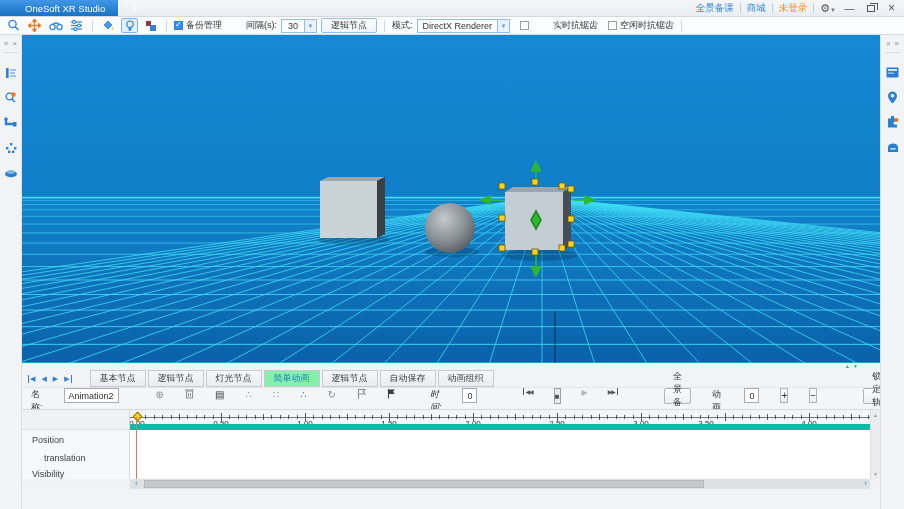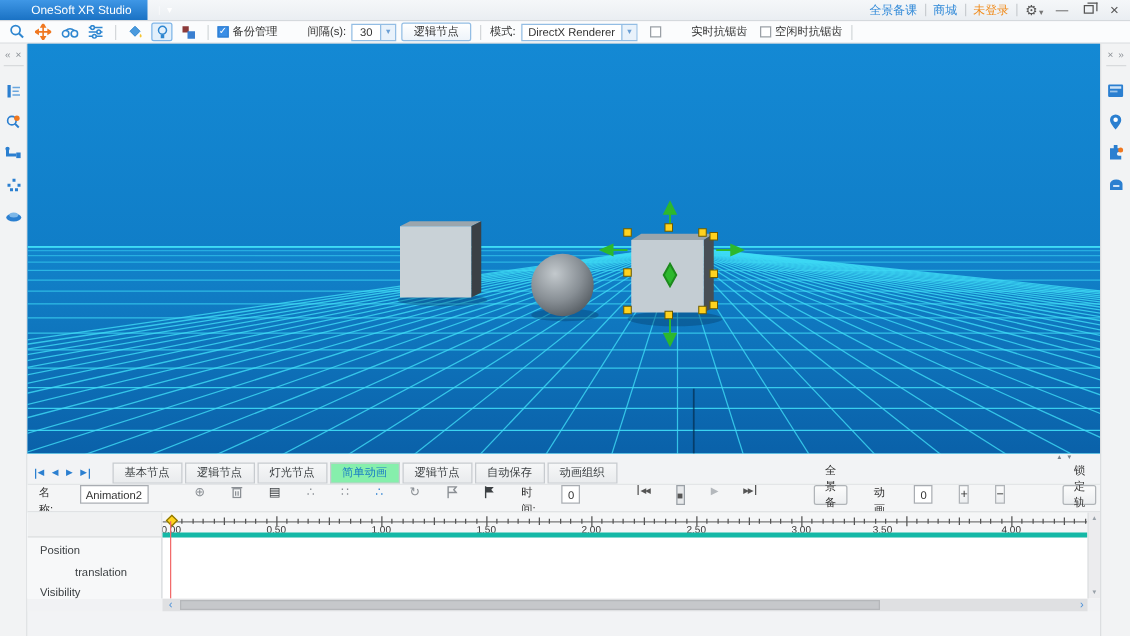--- a/index.html
+++ b/index.html
@@ -75,21 +75,21 @@
   .trans.bar-r { border-right:1px solid #555; padding-right:2px; }
   .stopbtn { border:1px solid #9aa0a6; background:#e7e9eb; width:18px; height:16px; display:flex; align-items:center; justify-content:center; color:#555; font-size:8px; }
   .gbtn { border:1px solid #b0b4b8; background:linear-gradient(#fcfcfc,#ecEEf0); padding:0 8px; height:16px; display:flex; align-items:center; border-radius:2px; }
   .sqbtn { border:1px solid #b0b4b8; background:linear-gradient(#fcfcfc,#ecEEf0); width:16px; height:15px; display:flex; align-items:center; justify-content:center; font-size:10px; }
   .csep { width:1px; height:14px; background:#cfd2d5; margin:0 2px; }
 
   .timeline { position:relative; height:70px; background:#fff; border-top:1px solid #d6d9dc; overflow:hidden; }
   .tl-left { position:absolute; left:0; top:0; bottom:0; width:108px; background:#f7f8f9; border-right:1px solid #d6d9dc; }
   .tl-corner { height:20px; border-bottom:1px solid #dcdee0; background:#f0f1f2; }
   .track-label { position:absolute; left:10px; color:#3c4043; }
-  .tl-ruler { position:absolute; left:108px; right:10px; top:0; height:20px; background:#f5f6f7; border-bottom:4px solid #14b8a6; overflow:hidden; }
+  .tl-ruler { position:absolute; left:108px; right:10px; top:0; height:20px; background:#f5f6f7; border-bottom:6px solid #14b8a6; overflow:hidden; }
   .tl-ruler::before { content:""; position:absolute; left:0; right:0; top:7px; height:1px; background:#777; }
   .tick { position:absolute; width:1px; background:#555; }
   .rlabel { position:absolute; top:9px; font-size:8px; color:#333; transform:translateX(-50%); white-space:nowrap; }
   .keyframe { position:absolute; width:7px; height:7px; background:var(--keyframe-yellow,#ffd21e); border:1px solid #8a7400; transform:rotate(45deg); top:3px; }
   .playhead { position:absolute; width:1px; background:var(--playhead-red,#f26b6b); top:7px; bottom:0; left:114px; }
   .tl-track-bg { position:absolute; left:108px; right:10px; top:20px; bottom:0; background:#fff; }
   .tl-vscroll { position:absolute; right:0; top:0; width:10px; bottom:0; background:#ececee; border-left:1px solid #dddfe1; display:flex; flex-direction:column; justify-content:space-between; align-items:center; color:#98a0a8; font-size:5px; padding:2px 0; }
   .hscroll { height:10px; position:relative; background:#f1f2f4; }
   .hs-track { position:absolute; left:108px; right:10px; top:0; bottom:0; background:#dfe0e2; }
   .hs-left { position:absolute; left:0; top:0; bottom:0; width:13px; color:#4a90d9; font-size:9px; line-height:9px; text-align:center; }
@@ -442,21 +442,21 @@
             <svg width="9" height="11" viewBox="0 0 9 11">
                 <path d="M1.5 1 V10.5 M1.5 1.5 H8 L6 3.8 L8 6 H1.5" fill="none" stroke="#8a8f94" stroke-width="1.1"></path>
               </svg>
           </span>
           <span class="aicon">
             <svg width="9" height="11" viewBox="0 0 9 11">
                 <path d="M1.5 1 V10.5" stroke="#3c4043" stroke-width="1.1"></path>
                 <path d="M1.5 1.5 H8 L6 3.8 L8 6 H1.5 Z" fill="#3c4043"></path>
               </svg>
           </span>
-          <span style="margin-left:0;">时间:</span>
+          <span style="margin-left:13px;font-style:italic;">时间:</span>
           <div class="input" style="width:85px;">0</div>
           <div class="csep"></div>
           <span class="trans bar-l">◀◀</span>
           <span class="stopbtn">■</span>
           <span class="trans dim" style="font-size:8px;">▶</span>
           <span class="trans bar-r">▶▶</span>
           <div class="csep"></div>
           <div class="gbtn">全景备课</div>
           <span>动画周期:</span>
           <div class="input" style="width:75px;">0</div>
@@ -465,21 +465,21 @@
           <div class="csep"></div>
           <div class="gbtn">锁定轨迹</div>
         </div>
 
         <div class="timeline">
           <div class="tl-track-bg"></div>
           <div class="tl-left">
             <div class="tl-corner"></div>
           </div>
           <div class="track-label" style="top:25px;">Position</div>
-          <div class="track-label" style="top:43px;left:38px;">translation</div>
+          <div class="track-label" style="top:43px;left:22px;">translation</div>
           <div class="track-label" style="top:59px;">Visibility</div>
           <div class="tl-ruler" id="ruler">
               <div class="tick" style="left: 7px; top: 3px; height: 8px;"></div>
               <div class="rlabel" style="left: 7px;">0.00</div>
               <div class="tick" style="left: 15.4px; top: 5px; height: 4px;"></div>
               <div class="tick" style="left: 23.8px; top: 5px; height: 4px;"></div>
               <div class="tick" style="left: 32.2px; top: 5px; height: 4px;"></div>
               <div class="tick" style="left: 40.6px; top: 5px; height: 4px;"></div>
               <div class="tick" style="left: 49px; top: 4px; height: 6px;"></div>
               <div class="tick" style="left: 57.4px; top: 5px; height: 4px;"></div>

